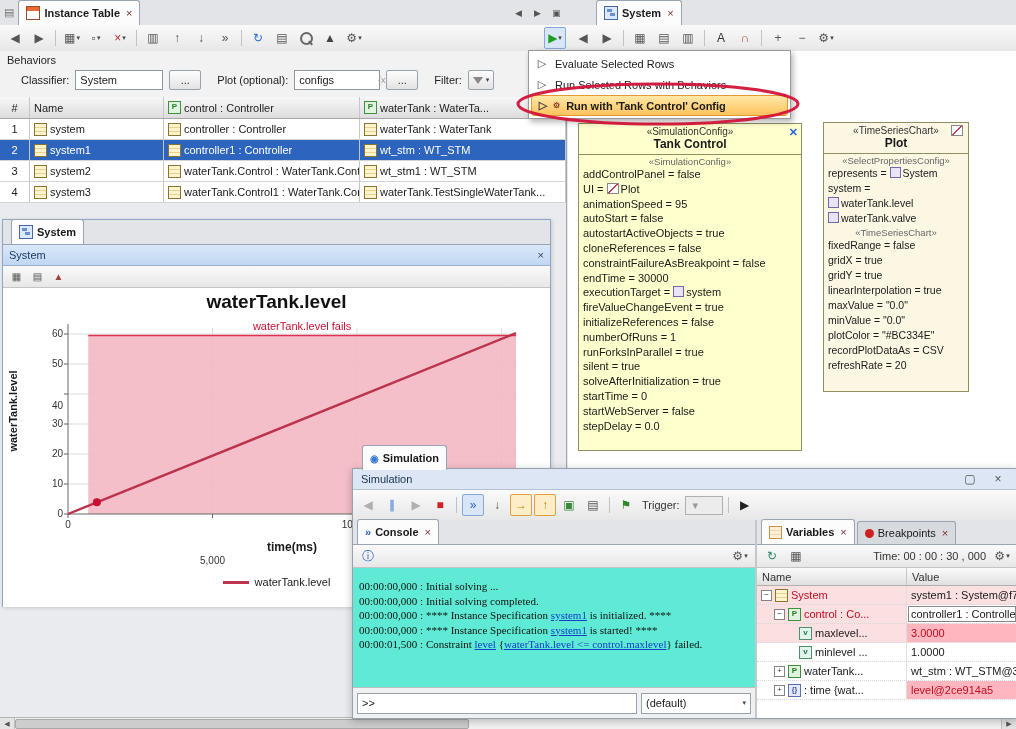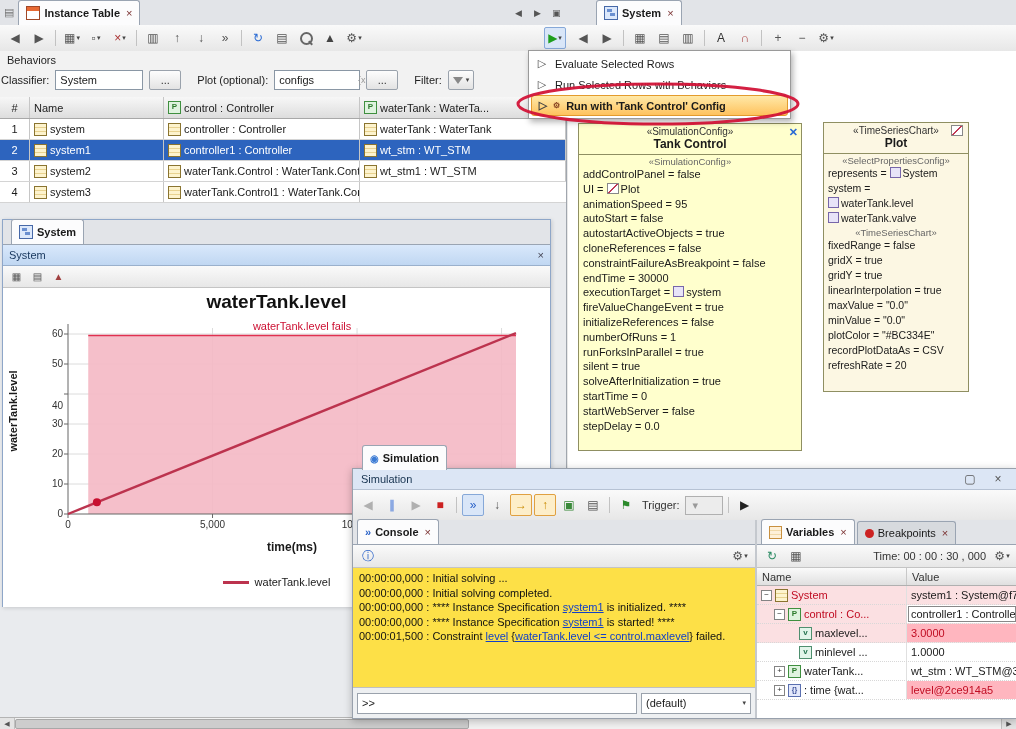--- a/index.html
+++ b/index.html
@@ -40,21 +40,21 @@
 
   
   #left-pane{left:0;top:0;width:566px;height:717px;background:#e9ebee;border-right:1px solid #a0a6ae;}
   #left-tabstrip{left:0;top:0;width:566px;height:25px;padding-left:4px;}
   #left-tabstrip .winmenu{color:#777;font-size:11px;align-self:center;margin-right:4px;}
   .strip-controls{margin-left:auto;display:flex;align-items:center;gap:2px;padding:0 5px;align-self:center;}
   .strip-controls .tbtn{min-width:15px;height:15px;font-size:9px;}
   #left-toolbar{left:0;top:25px;width:566px;height:26px;}
   #criteria{left:0;top:51px;width:566px;height:46px;background:#f2f2f2;border-bottom:1px solid #c8c8c8;}
   .crit-title{padding:3px 0 0 7px;color:#222;}
-  .crit-row{display:flex;align-items:center;gap:6px;padding:4px 6px 0 1px;}
+  .crit-row{display:flex;align-items:center;gap:6px;padding:4px 6px 0 21px;}
   .crit-row .lbl{color:#222;white-space:nowrap;}
   .field{display:inline-flex;align-items:center;background:#fff;border:1px solid #8a97a5;height:18px;padding:0 4px;min-width:70px;justify-content:space-between;gap:4px;}
   .field .badge{color:#999;font-size:9px;margin-left:40px;}
   .btn3{display:inline-flex;align-items:center;justify-content:center;background:linear-gradient(#fdfdfd,#e3e3e3);border:1px solid #9aa2ac;height:18px;min-width:30px;border-radius:2px;color:#333;}
   .filterbtn{display:inline-flex;align-items:center;gap:3px;background:linear-gradient(#fdfdfd,#e3e3e3);border:1px solid #9aa2ac;height:18px;padding:0 4px;border-radius:2px;}
   .funnel{width:0;height:0;border-left:5px solid transparent;border-right:5px solid transparent;border-top:7px solid #888;}
   .filterbtn .dd{font-size:7px;color:#444;}
 
   #instance-table{left:0;top:97px;width:566px;background:#fff;}
   .it-row{display:grid;grid-template-columns:30px 134px 196px 206px;height:20px;border-bottom:1px solid #d4d4d4;background:#fff;}
@@ -109,21 +109,21 @@
   #sim-panel{left:352px;top:445px;width:664px;height:272px;z-index:5;}
   #sim-tab{position:absolute;left:10px;top:0;height:24px;z-index:2;}
   #sim-body{position:absolute;left:0;top:23px;width:664px;height:249px;background:#eef0f2;border:1px solid #98a0ac;box-shadow:0 2px 8px rgba(0,0,0,.25);}
   #sim-header{height:20px;background:#dce6f5;border-bottom:1px solid #b6c2d4;display:flex;align-items:center;padding:0 8px;color:#16324f;}
   #sim-header .winbtns{margin-left:auto;display:flex;gap:6px;color:#445;}
   #sim-toolbar{height:30px;}
   #sim-content{position:absolute;left:0;top:51px;right:0;bottom:0;display:flex;}
   #console-col{width:402px;display:flex;flex-direction:column;border-right:2px solid #c4c8ce;}
   #console-tabstrip{height:24px;padding-left:4px;}
   #console-toolbar{height:22px;}
-  #console-log{flex:1;background:#fde047;border-bottom:1px solid #c0c0c0;padding:3px 6px;overflow:hidden;}
+  #console-log{flex:1;background:#5eead4;border-bottom:1px solid #c0c0c0;padding:11px 6px;overflow:hidden;font-family:Liberation Serif, serif;}
   .console-line{line-height:14.5px;white-space:nowrap;color:#111;}
   .console-line .link{color:#1240c8;text-decoration:underline;}
   #console-input{height:26px;display:flex;align-items:center;gap:4px;padding:2px 4px;}
   .prompt-field{flex:1;background:#fff;border:1px solid #9aa2ac;height:19px;display:flex;align-items:center;padding:0 4px;color:#222;}
   .con-combo{width:100px;background:#fff;border:1px solid #9aa2ac;height:19px;display:flex;align-items:center;justify-content:space-between;padding:0 4px;}
   .con-combo .dd{font-size:7px;color:#444;}
 
   #vars-col{flex:1;display:flex;flex-direction:column;}
   #vars-tabstrip{height:24px;padding-left:4px;}
   #vars-toolbar{height:22px;}
@@ -325,20 +325,24 @@
             <div class="it-cell c-num">
               <span class="t">4</span>
             </div>
             <div class="it-cell c-name">
               <span class="ico-inst"></span>
               <span class="t">system3</span>
             </div>
             <div class="it-cell c-ctrl">
               <span class="ico-inst"></span>
               <span class="t">waterTank.Control1 : WaterTank.Control</span>
+            </div>
+            <div class="it-cell c-wt">
+              <span class="ico-inst"></span>
+              <span class="t">waterTank.TestSingleWaterTank...</span>
             </div>
           </div>
         </div>
     </div>
   </div>
 
   <div id="chart-win" class="abs">
     <div id="chart-tabstrip" class="tabstrip">
       <div class="tab active">
         <span class="ico-diagram"></span>
@@ -400,21 +404,21 @@
           <div class="ytick" style="top: 220px;">0</div>
           <div class="ytick" style="top: 190px;">10</div>
           <div class="ytick" style="top: 160px;">20</div>
           <div class="ytick" style="top: 130px;">30</div>
           <div class="ytick" style="top: 100px; margin-top: 12px;">40</div>
           <div class="ytick" style="top: 70px;">50</div>
           <div class="ytick" style="top: 40px;">60</div>
         </div>
       <div>
           <div class="xtick" style="left: 35px;">0</div>
-          <div class="xtick" style="left: 179.516px;">5,000</div>
+          <div class="xtick" style="left: 179.516px; margin-top: 36px;">5,000</div>
           <div class="xtick" style="left: 324.032px;">10,000</div>
           <div class="xtick" style="left: 468.548px;">15,000</div>
         </div>
       <div id="chart-xlabel">time(ms)</div>
       <div id="chart-legend">
         <span class="swatch" style="background: rgb(188, 51, 78);"></span>
         <span>waterTank.level</span>
       </div>
     </div>
   </div>

